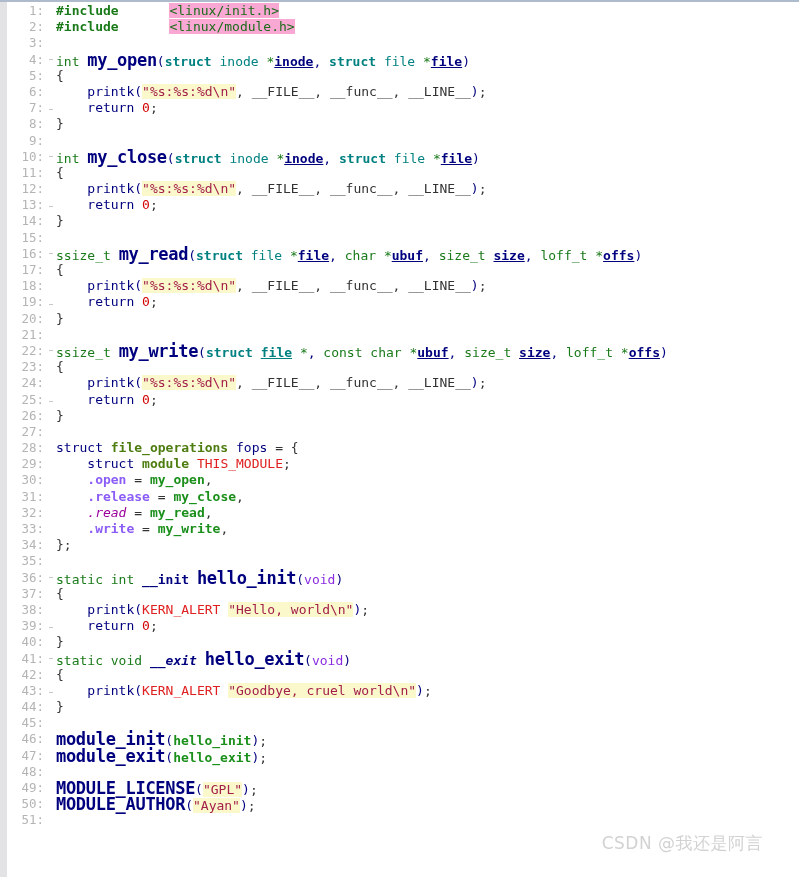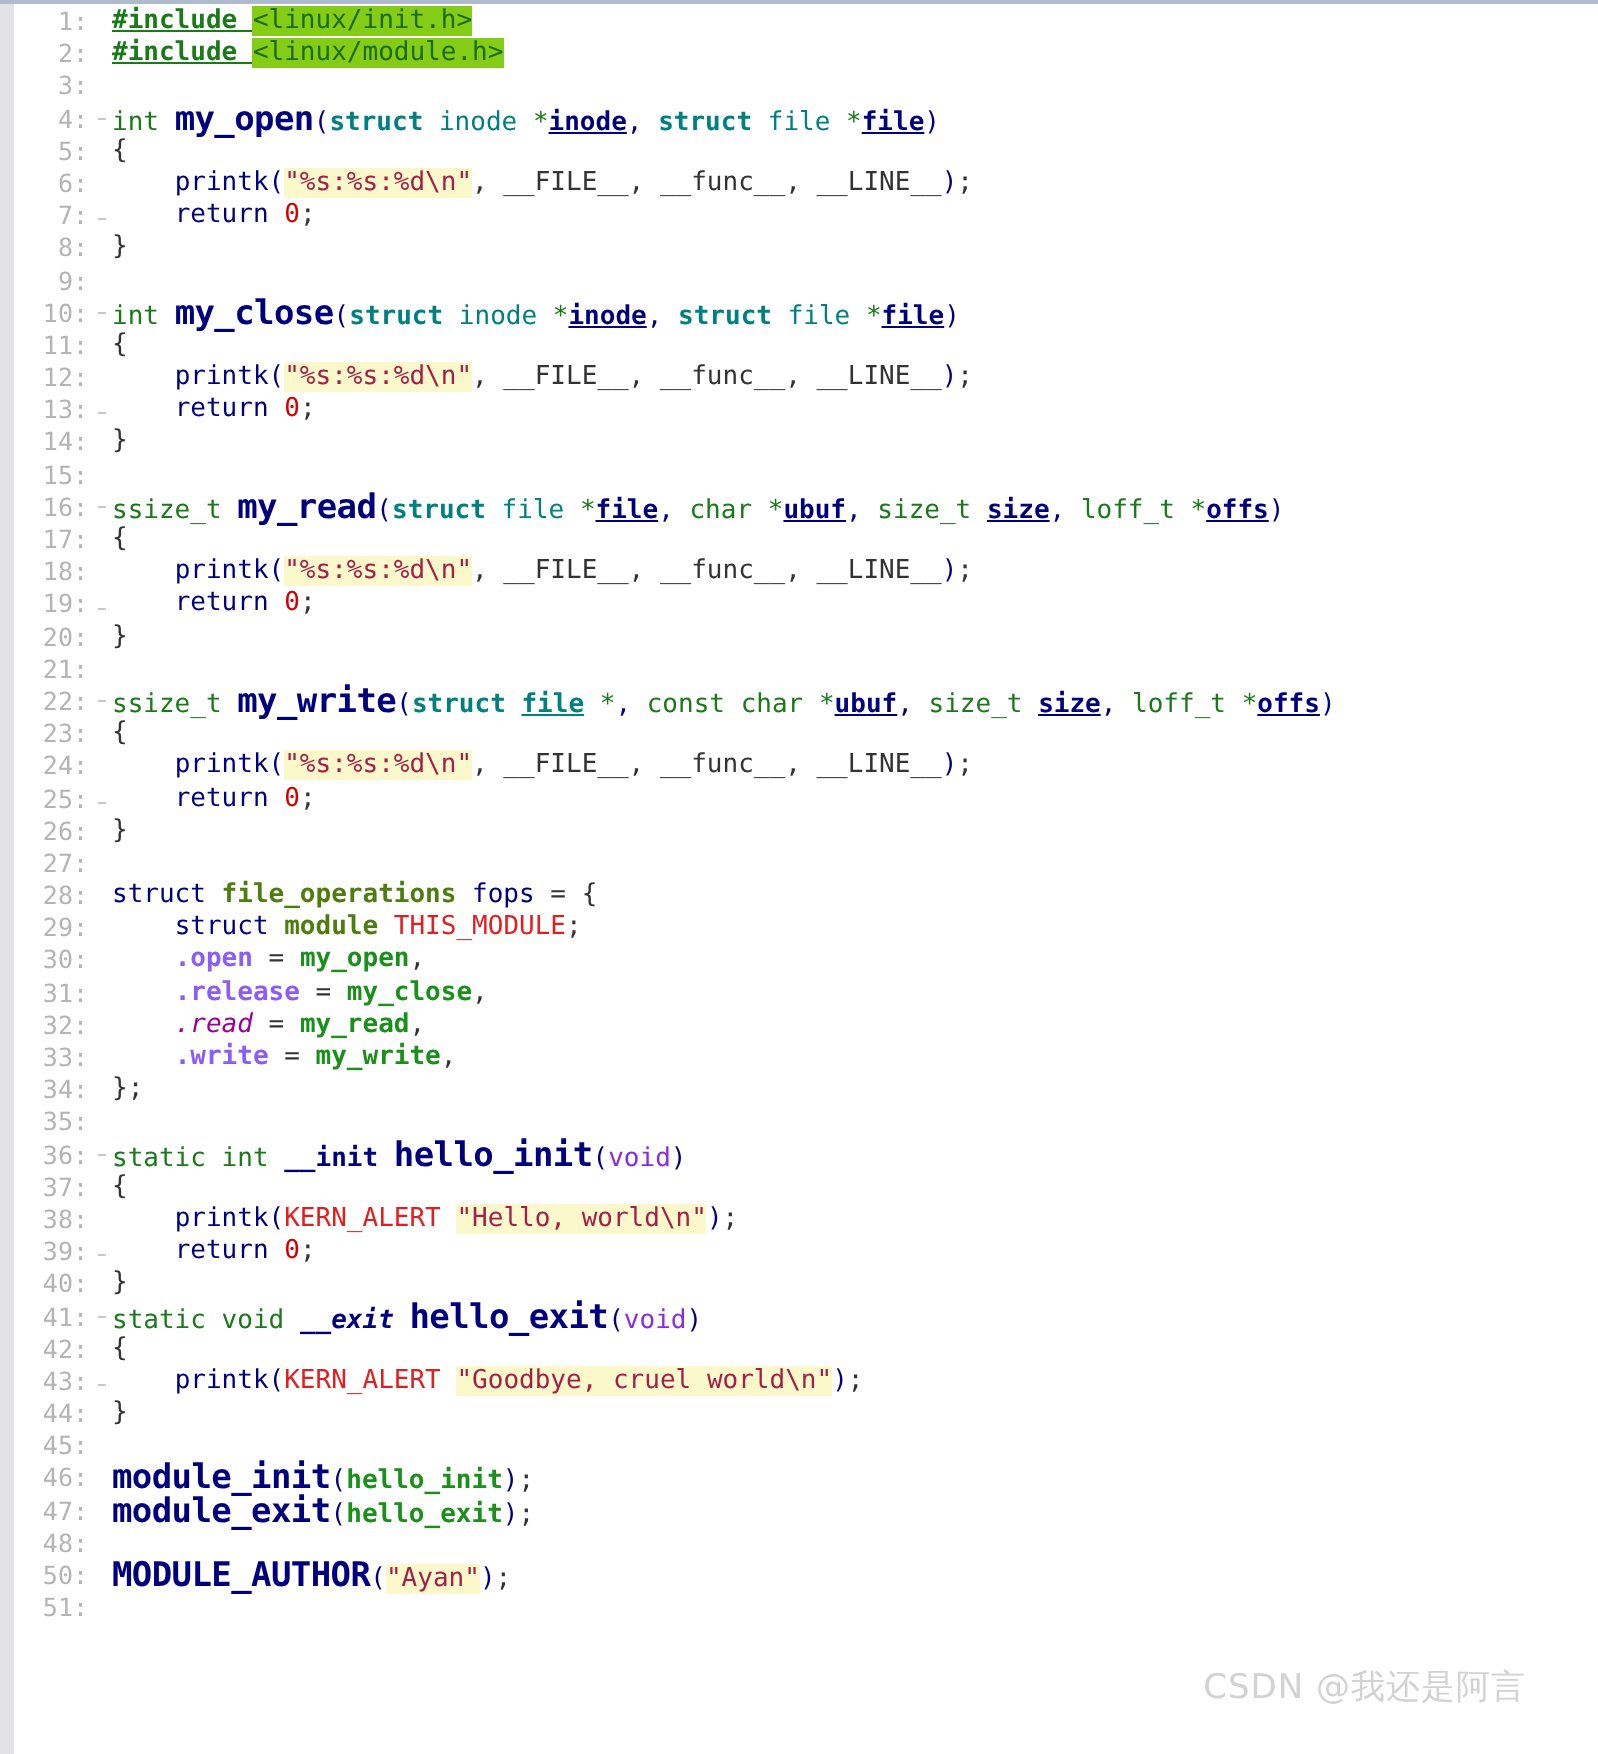--- a/index.html
+++ b/index.html
@@ -89,22 +89,22 @@
   }
   .code {
     flex: 1;
     white-space: pre;
     font-family: "DejaVu Sans Mono", monospace;
     font-size: 13px;
     color: #222222;
   }
 
   
-  .t-pp        { color: #1a7a1a; font-weight: bold; text-decoration: underline; }           
-  .t-hdr       { color: #1a6b1a; background: #84cc16; }          
+  .t-pp        { color: #1a7a1a; font-weight: bold; }           
+  .t-hdr       { color: #1a6b1a; background: #f9a8d4; margin-left: 43px; }          
   .t-type      { color: #1a7a1a; }                               
   .t-kw        { color: #00007f; font-weight: normal; }            
   .t-struct    { color: #008080; font-weight: bold; }            
   .t-stype     { color: #008080; }                               
   .t-stype-u   { color: #008080; font-weight: bold; text-decoration: underline; }
   .t-fn        { color: #00007f; font-weight: bold; font-size: 17px; letter-spacing: -0.3px; }
   .t-param     { color: #00007f; font-weight: bold; text-decoration: underline; }
   .t-punct     { color: #00007f; }
   .t-str       { color: #a3204a; background: #fbf8cc; }
   .t-num       { color: #d40000; }
@@ -180,19 +180,20 @@
       <div class="line"><div class="lnum">39:</div><div class="fold bar"></div><div class="code"><span class="t-op">    </span><span class="t-kw">return</span><span class="t-op"> </span><span class="t-num">0</span><span class="t-op">;</span></div></div>
       <div class="line"><div class="lnum">40:</div><div class="fold bar bot"></div><div class="code"><span class="t-brace">}</span></div></div>
       <div class="line"><div class="lnum">41:</div><div class="fold bar top"></div><div class="code"><span class="t-type">static</span><span class="t-op"> </span><span class="t-type">void</span><span class="t-op"> </span><span class="t-init-i">__exit</span><span class="t-op"> </span><span class="t-fn">hello_exit</span><span class="t-punct">(</span><span class="t-void">void</span><span class="t-punct">)</span></div></div>
       <div class="line"><div class="lnum">42:</div><div class="fold bar"></div><div class="code"><span class="t-brace">{</span></div></div>
       <div class="line"><div class="lnum">43:</div><div class="fold bar"></div><div class="code"><span class="t-op">    </span><span class="t-kw">printk</span><span class="t-punct">(</span><span class="t-macro">KERN_ALERT</span><span class="t-op"> </span><span class="t-str">"Goodbye, cruel world\n"</span><span class="t-punct">)</span><span class="t-op">;</span></div></div>
       <div class="line"><div class="lnum">44:</div><div class="fold bar bot"></div><div class="code"><span class="t-brace">}</span></div></div>
       <div class="line"><div class="lnum">45:</div><div class="fold"></div><div class="code"></div></div>
       <div class="line"><div class="lnum">46:</div><div class="fold"></div><div class="code"><span class="t-fn">module_init</span><span class="t-punct">(</span><span class="t-val">hello_init</span><span class="t-punct">)</span><span class="t-op">;</span></div></div>
       <div class="line"><div class="lnum">47:</div><div class="fold"></div><div class="code"><span class="t-fn">module_exit</span><span class="t-punct">(</span><span class="t-val">hello_exit</span><span class="t-punct">)</span><span class="t-op">;</span></div></div>
       <div class="line"><div class="lnum">48:</div><div class="fold"></div><div class="code"></div></div>
+      <div class="line"><div class="lnum">49:</div><div class="fold"></div><div class="code"><span class="t-fn">MODULE_LICENSE</span><span class="t-punct">(</span><span class="t-str">"GPL"</span><span class="t-punct">)</span><span class="t-op">;</span></div></div>
       <div class="line"><div class="lnum">50:</div><div class="fold"></div><div class="code"><span class="t-fn">MODULE_AUTHOR</span><span class="t-punct">(</span><span class="t-str">"Ayan"</span><span class="t-punct">)</span><span class="t-op">;</span></div></div>
       <div class="line"><div class="lnum">51:</div><div class="fold"></div><div class="code"></div></div>
     </div>
 
   <div id="watermark">CSDN @我还是阿言</div>
 
 </div>
 
 </body></html>

